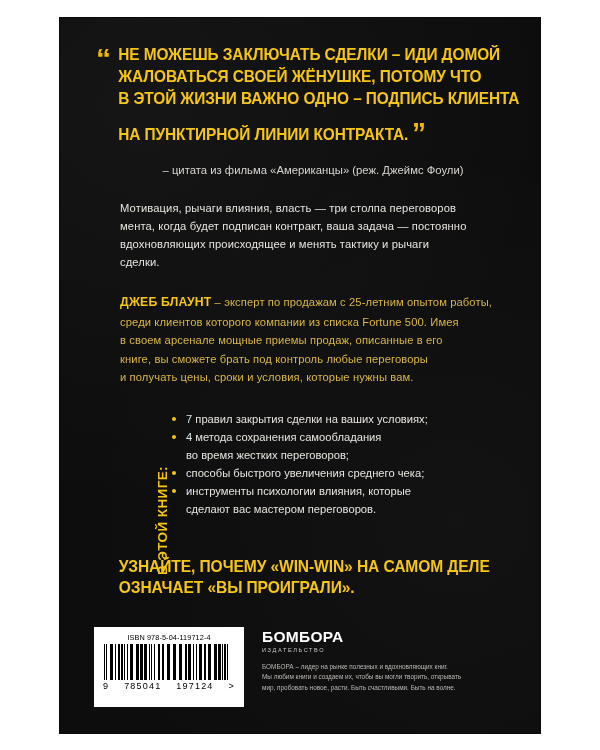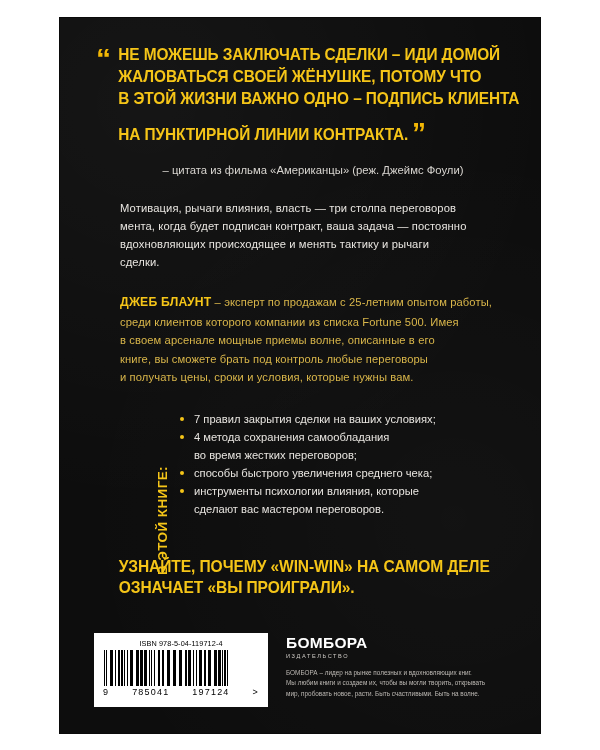--- a/index.html
+++ b/index.html
@@ -156,21 +156,21 @@
     white-space: nowrap;
     color: #f5c518;
     font-family: "Liberation Sans Narrow", "Liberation Sans", sans-serif;
     font-weight: bold;
     font-size: 13.5px;
     letter-spacing: 0.4px;
     text-transform: uppercase;
   }
   .bullets {
     list-style: none;
-    margin: 16px;
+    margin: 8px;
     padding: 0 0 0 44px;
   }
   .bullets li {
     position: relative;
     color: #e8e5e0;
     font-size: 11.2px;
     line-height: 1.62;
     padding-left: 14px;
     margin-bottom: 0;
   }
@@ -208,22 +208,22 @@
     left: 34px;
     right: 34px;
     bottom: 26px;
     display: flex;
     align-items: flex-start;
     gap: 18px;
   }
 
   .barcode-box {
     background: #ffffff;
-    padding: 6px 8px 10px 8px;
-    width: 174px;
+    padding: 6px 8px 16px 8px;
+    width: 150px;
     box-sizing: border-box;
   }
   .isbn-text {
     text-align: center;
     color: #000;
     font-size: 7.3px;
     font-family: "Liberation Sans", sans-serif;
     letter-spacing: 0.1px;
     margin-bottom: 2px;
   }
@@ -328,21 +328,21 @@
       <p class="body-copy">
         <span class="ln">Мотивация, рычаги влияния, власть — три столпа переговоров</span>
         <span class="ln">мента, когда будет подписан контракт, ваша задача — постоянно</span>
         <span class="ln">вдохновляющих происходящее и менять тактику и рычаги</span>
         <span class="ln">сделки.</span>
       </p>
 
       <p class="author-copy">
         <span class="ln"><span class="author-name">ДЖЕБ БЛАУНТ</span><span> – эксперт по продажам с 25-летним опытом работы,</span></span>
         <span class="ln">среди клиентов которого компании из списка Fortune 500. Имея</span>
-        <span class="ln">в своем арсенале мощные приемы волне, описанные в его</span>
+        <span class="ln">в своем арсенале мощные приемы продаж, описанные в его</span>
         <span class="ln">книге, вы сможете брать под контроль любые переговоры</span>
         <span class="ln">и получать цены, сроки и условия, которые нужны вам.</span>
       </p>
 
       <div class="book-list-wrap">
         <div class="vertical-label">
           <span>В ЭТОЙ КНИГЕ:</span>
         </div>
         <ul class="bullets">
           <li>

